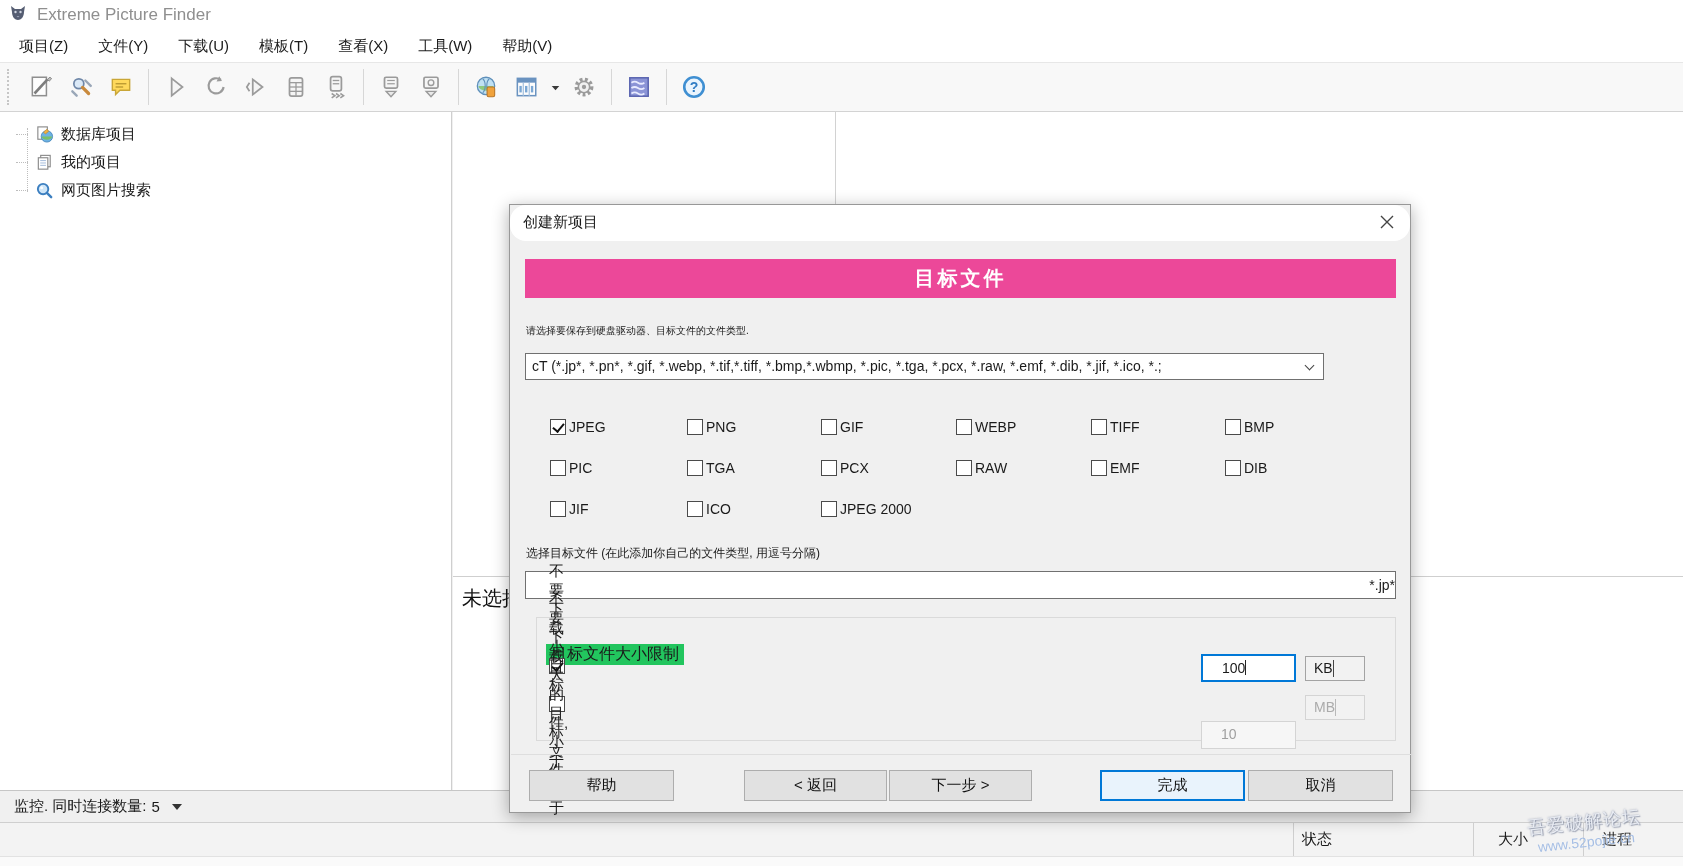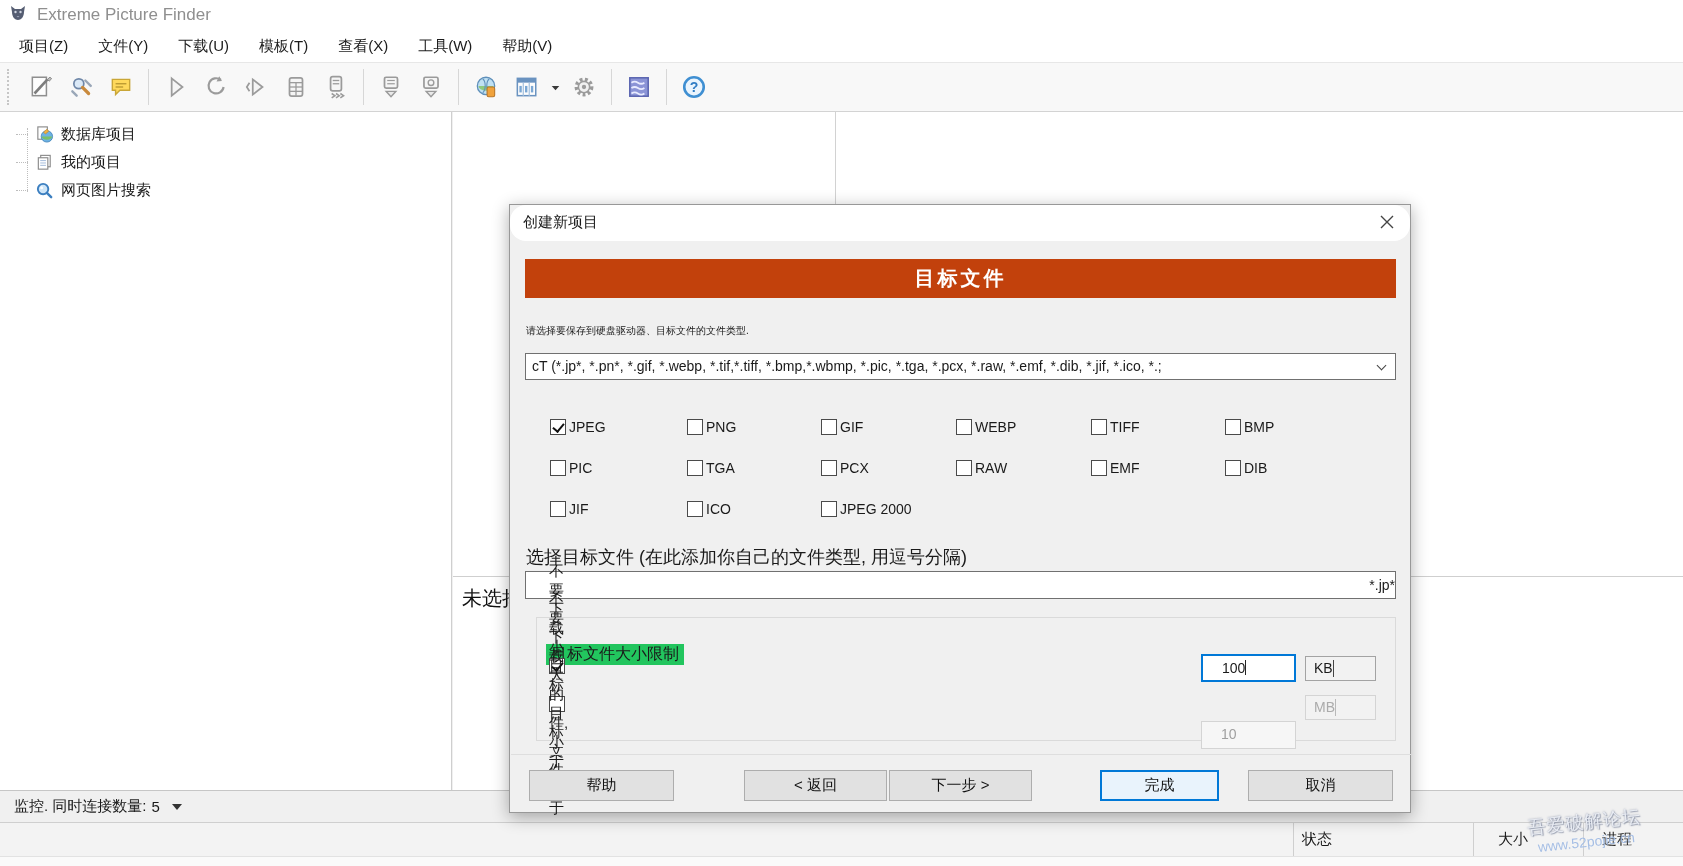--- a/index.html
+++ b/index.html
@@ -60,68 +60,68 @@
   .sep1{ left:1293px; } .sep2{ left:1473px; } .sep3{ left:1583px; }
   .bottomstrip{ left:0; top:856px; width:100%; height:10px; background:#fafafa; border-top:1px solid #e2e2e2; }
 
   
   .dialog{ left:509px; top:204px; width:902px; height:609px; background:#f0f0f0;
     border:1px solid #989898; box-shadow:0 4px 16px rgba(0,0,0,0.32); z-index:10; }
   .dialog *{ position:absolute; }
   .dlg-title{ left:0; top:0; width:100%; height:36px; background:#fff;border-radius:16px; }
   .dlg-title-text{ position:absolute; left:13px; top:8px; font-size:15px; }
   .dlg-close{ right:0; top:0; width:46px; height:33px; display:flex; align-items:center; justify-content:center; }
-  .banner{ left:15px; top:54px; width:871px; height:39px; background:#c2410c; }
+  .banner{ left:15px; top:54px; width:871px; height:39px; background:#ec4899; }
   .banner span{ position:static; } 
   .banner{ display:flex; align-items:center; justify-content:center;
     color:#fff; font-size:20px; font-weight:bold; letter-spacing:3px; }
   .prompt{ left:16px; top:119px; font-size:10px; }
   .combo{ background:#fff; border:1px solid #707070; font-size:14px; }
   .combo .chev{ position:absolute; right:10px; top:50%; width:7px; height:7px;
     border-right:1.6px solid #444; border-bottom:1.6px solid #444;
     transform:translateY(-72%) rotate(45deg); }
-  .combo.filetypes{ left:15px; top:148px; width:871px; height:27px;
+  .combo.filetypes{ left:15px; top:148px; width:799px; height:27px;
     line-height:25px; padding:0 26px 0 6px; white-space:nowrap; overflow:hidden; }
   .combo.filetypes .combo-text{ position:static; }
   .fmt-grid{ left:40px; top:210px; display:grid;
     grid-template-columns:137px 134px 135px 135px 134px auto; row-gap:17px; }
   .fmt-grid *{ position:static; }
   .cbitem{ display:flex; align-items:center; gap:3px; font-size:14px; height:24px; }
   .cb{ display:inline-block; width:16px; height:16px; background:#fff; border:1px solid #4a4a4a;
     position:relative !important; flex:none; }
   .cb.checked::after{ content:""; position:absolute; left:4px; top:1px; width:5px; height:9px;
     border-right:2px solid #111; border-bottom:2px solid #111; transform:rotate(40deg); }
-  .target-label{ left:16px; top:340px; font-size:18px; }
+  .target-label{ left:16px; top:340px; font-size:12px; }
   .target-input{ left:15px; top:366px; width:871px; height:28px; background:#fff;
     border:1px solid #707070; font-size:14px; line-height:26px; padding-left:14px;text-align:right; }
   .target-input span{ position:static; }
   .groupbox{ left:26px; top:412px; width:860px; height:124px; border:1px solid #dadada; }
   .group-label{ left:9px; top:-10px; background:#22c55e; padding:0 5px; font-size:16px;margin-top:36px; }
   .cbitem.abs{ position:absolute; font-size:15px; }
   .cbitem.min{ left:12px; top:36px; } .cbitem.max{ left:12px; top:74px; }
   .num-input{ width:95px; height:28px; background:#fff; border:1px solid #7a7a7a;
     font-size:14px; line-height:24px; padding-left:19px; }
   .num-input span{ position:static; }
   .num-input.focus{ border:2px solid #0078d7; left:664px; top:36px; }
   .num-input.disabled{ left:664px; top:75px; background:#f6f6f6; border:1px solid #d4d4d4; color:#9f9f9f;margin-top:28px; }
   .caret{ display:inline-block; position:static !important; width:1px; height:15px;
     background:#222; vertical-align:-2px; }
-  .combo.unit{ width:71px; height:25px; line-height:23px; padding-left:8px; background:#f2f2f2;
+  .combo.unit{ width:60px; height:25px; line-height:23px; padding-left:8px; background:#f2f2f2;
     border:1px solid #a3a3a3; }
   .combo.unit span{ position:static; }
   .combo.unit.min{ left:768px; top:38px; }
   .combo.unit.max{ left:768px; top:77px; border-color:#d4d4d4; color:#ababab; }
   .combo.unit.max .chev{ border-color:#b9b9b9; }
   .btn-sep{ left:1px; top:549px; width:900px; height:1px; background:#dedede; }
   .btn{ height:31px; background:#e1e1e1; border:1px solid #adadad; font-size:15px;
     font-family:"Liberation Sans",sans-serif; color:#111; }
   .btn-help{ left:19px; top:565px; width:145px; }
   .btn-back{ left:234px; top:565px; width:143px; }
   .btn-next{ left:379px; top:565px; width:143px; }
-  .btn-finish{ left:590px; top:565px; width:119px; background:#e9f3fc;
+  .btn-finish{ left:590px; top:565px; width:145px; background:#e9f3fc;
     border:1px solid #0078d7; box-shadow:inset 0 0 0 1px #0078d7; }
   .btn-cancel{ left:738px; top:565px; width:145px; }
 
   
   .watermark{ left:1528px; top:810px; z-index:60; transform:rotate(-6deg);
     text-align:center; pointer-events:none; }
   .wm1{ font-size:18px; letter-spacing:1px; color:rgba(236,239,246,0.95);
     text-shadow:0 0 2px rgba(120,130,155,0.85), 1px 1px 1px rgba(105,115,140,0.55); }
   .wm2{ font-size:14px; color:rgba(150,180,225,0.85); text-shadow:0 0 2px rgba(255,255,255,0.7); }
 </style>

